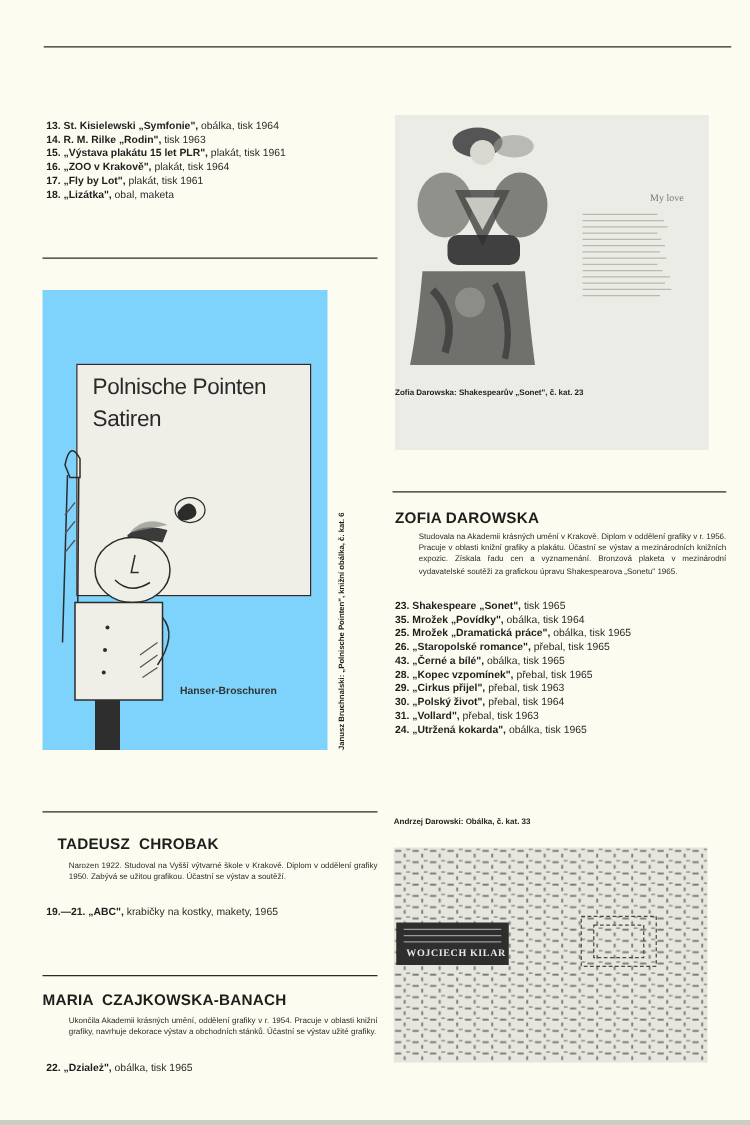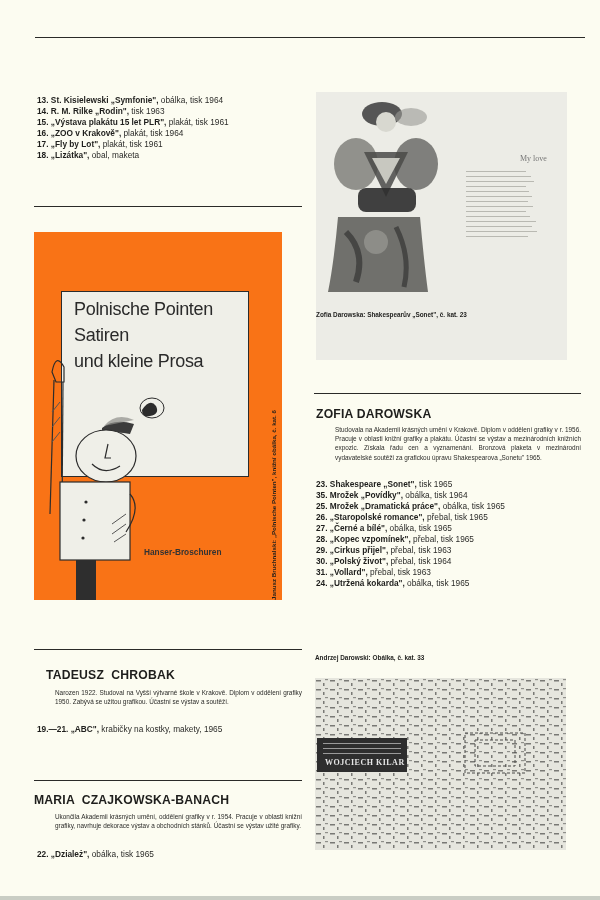--- a/index.html
+++ b/index.html
@@ -90,25 +90,24 @@
   <div class="sonnet-line" style="left:150px; top:114px; width:67px;"></div>
   <div class="sonnet-line" style="left:150px; top:119px; width:60px;"></div>
   <div class="sonnet-line" style="left:150px; top:124px; width:64px;"></div>
   <div class="sonnet-line" style="left:150px; top:129px; width:70px;"></div>
   <div class="sonnet-line" style="left:150px; top:134px; width:66px;"></div>
   <div class="sonnet-line" style="left:150px; top:139px; width:71px;"></div>
   <div class="sonnet-line" style="left:150px; top:144px; width:62px;"></div>
 </div>
 <div class="caption" style="left:316px; top:311px;">Zofia Darowska: Shakespearův „Sonet", č. kat. 23</div>
 
-<div class="image-box" style="left:34px; top:232px; width:228px; height:368px; background:#f97316;padding-left:20px;">
+<div class="image-box" style="left:34px; top:232px; width:228px; height:368px; background:#7dd3fc;">
   <div class="sign" style="left:27px; top:59px; width:186px; height:184px;"></div>
   <div class="sign-text" style="left:40px; top:66px;">Polnische Pointen</div>
   <div class="sign-text" style="left:40px; top:92px;text-align:center;">Satiren</div>
-  <div class="sign-text" style="left:40px; top:118px;">und kleine Prosa</div>
   <svg width="228" height="368" viewBox="0 0 228 368" style="position:absolute;left:0;top:0;">
     <path d="M18,140 Q22,120 30,135 L30,150 L22,150 Z" fill="none" stroke="#2c2c2c" stroke-width="1.2"></path>
     <line x1="20" y1="148" x2="16" y2="282" stroke="#2c2c2c" stroke-width="1.2"></line>
     <line x1="29" y1="150" x2="28" y2="282" stroke="#2c2c2c" stroke-width="1.2"></line>
     <path d="M18,180 l8,-10 M18,195 l8,-10 M18,210 l8,-10" stroke="#555" stroke-width="1"></path>
     <path d="M68,196 Q80,186 100,192 L96,202 Q80,198 68,204 Z" fill="#3b3b3b"></path>
     <path d="M70,194 Q82,180 100,188" fill="#8f8f8a" opacity="0.7"></path>
     <ellipse cx="72" cy="224" rx="30" ry="26" fill="#efefe8" stroke="#2c2c2c" stroke-width="1.2"></ellipse>
     <path d="M74,212 l-3,14 l6,0" fill="none" stroke="#2c2c2c" stroke-width="1.2"></path>
     <path d="M58,232 Q70,244 86,234" fill="none" stroke="#2c2c2c" stroke-width="1.2"></path>
@@ -126,21 +125,21 @@
 </div>
 <div class="vertical-caption" style="left:270px; top:600px;">Janusz Bruchnalski: „Polnische Pointen", knižní obálka, č. kat. 6</div>
 
 <div class="heading" style="left:316px; top:407px;">ZOFIA DAROWSKA</div>
 <div class="bio" style="left:335px; top:425px; width:246px;">Studovala na Akademii krásných umění v Krakově. Diplom v oddělení grafiky v r. 1956. Pracuje v oblasti knižní grafiky a plakátu. Účastní se výstav a mezinárodních knižních expozic. Získala řadu cen a vyznamenání. Bronzová plaketa v mezinárodní vydavatelské soutěži za grafickou úpravu Shakespearova „Sonetu" 1965.</div>
 <div class="catalog-list" style="left:316px; top:479px;">
   <div class="item"><span class="num">23.</span> <span class="title">Shakespeare „Sonet",</span><span class="rest"> tisk 1965</span></div>
   <div class="item"><span class="num">35.</span> <span class="title">Mrožek „Povídky",</span><span class="rest"> obálka, tisk 1964</span></div>
   <div class="item"><span class="num">25.</span> <span class="title">Mrožek „Dramatická práce",</span><span class="rest"> obálka, tisk 1965</span></div>
   <div class="item"><span class="num">26.</span> <span class="title">„Staropolské romance",</span><span class="rest"> přebal, tisk 1965</span></div>
-  <div class="item"><span class="num">27.</span> <span class="title">„Černé a bílé",</span><span class="rest"> obálka, tisk 1965</span></div>
+  <div class="item"><span class="num">43.</span> <span class="title">„Černé a bílé",</span><span class="rest"> obálka, tisk 1965</span></div>
   <div class="item"><span class="num">28.</span> <span class="title">„Kopec vzpomínek",</span><span class="rest"> přebal, tisk 1965</span></div>
   <div class="item"><span class="num">29.</span> <span class="title">„Cirkus přijel",</span><span class="rest"> přebal, tisk 1963</span></div>
   <div class="item"><span class="num">30.</span> <span class="title">„Polský život",</span><span class="rest"> přebal, tisk 1964</span></div>
   <div class="item"><span class="num">31.</span> <span class="title">„Vollard",</span><span class="rest"> přebal, tisk 1963</span></div>
   <div class="item"><span class="num">24.</span> <span class="title">„Utržená kokarda",</span><span class="rest"> obálka, tisk 1965</span></div>
 </div>
 
 <div class="heading" style="left:34px; top:668px; white-space:pre;margin-left:12px;">TADEUSZ  CHROBAK</div>
 <div class="bio" style="left:55px; top:688px; width:247px;">Narozen 1922. Studoval na Vyšší výtvarné škole v Krakově. Diplom v oddělení grafiky 1950. Zabývá se užitou grafikou. Účastní se výstav a soutěží.</div>
 <div class="catalog-list" style="left:37px; top:724px;">

